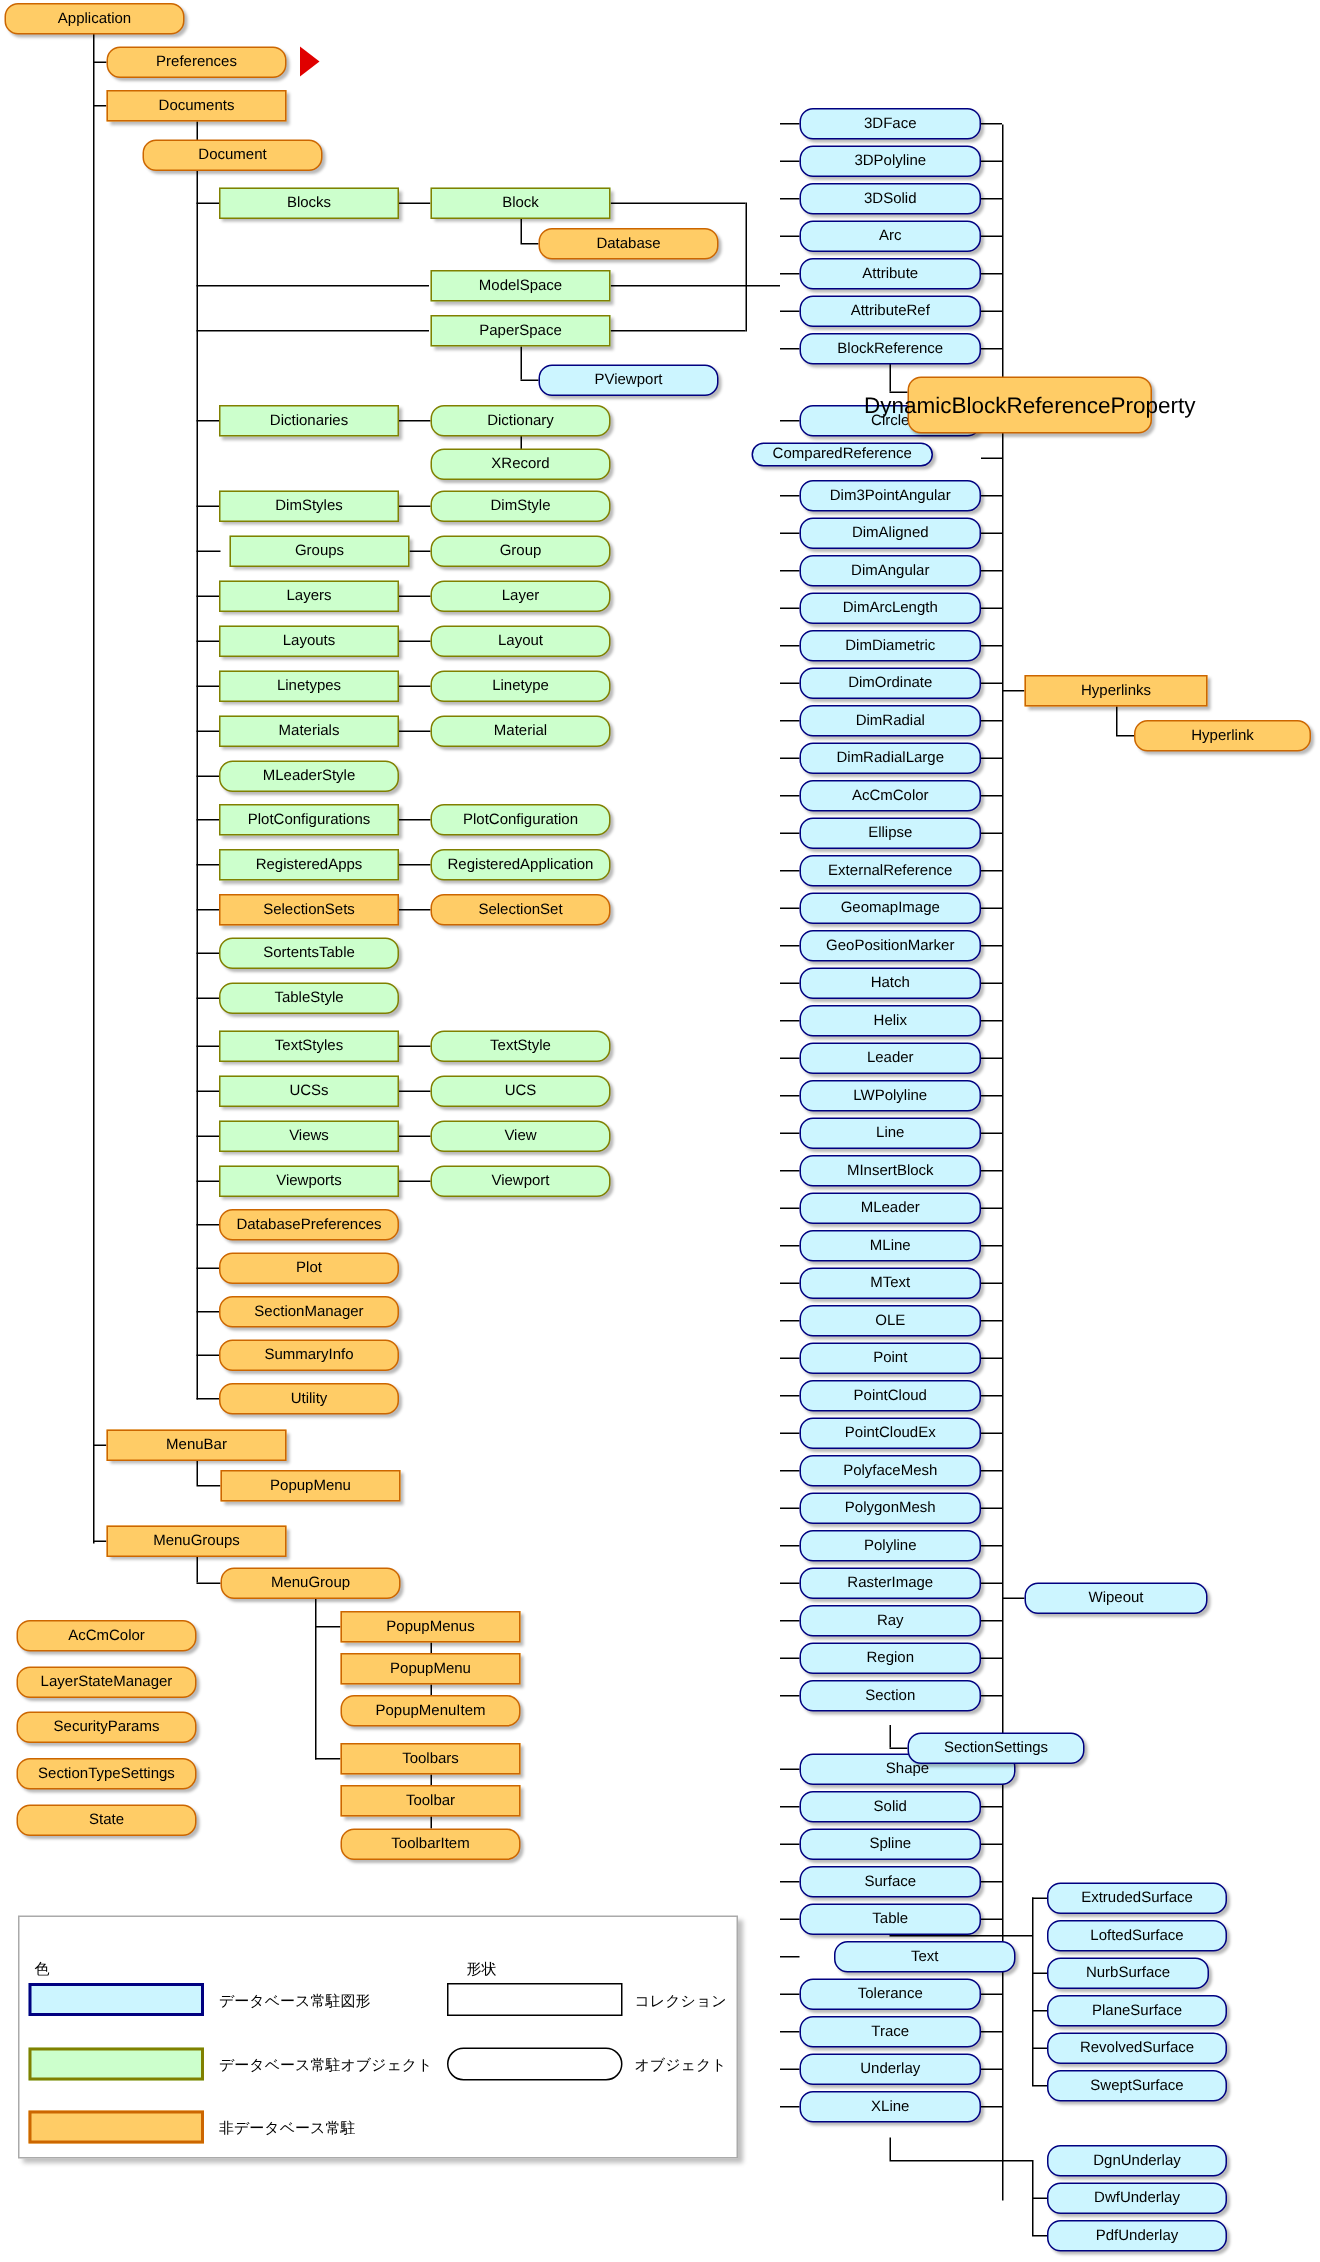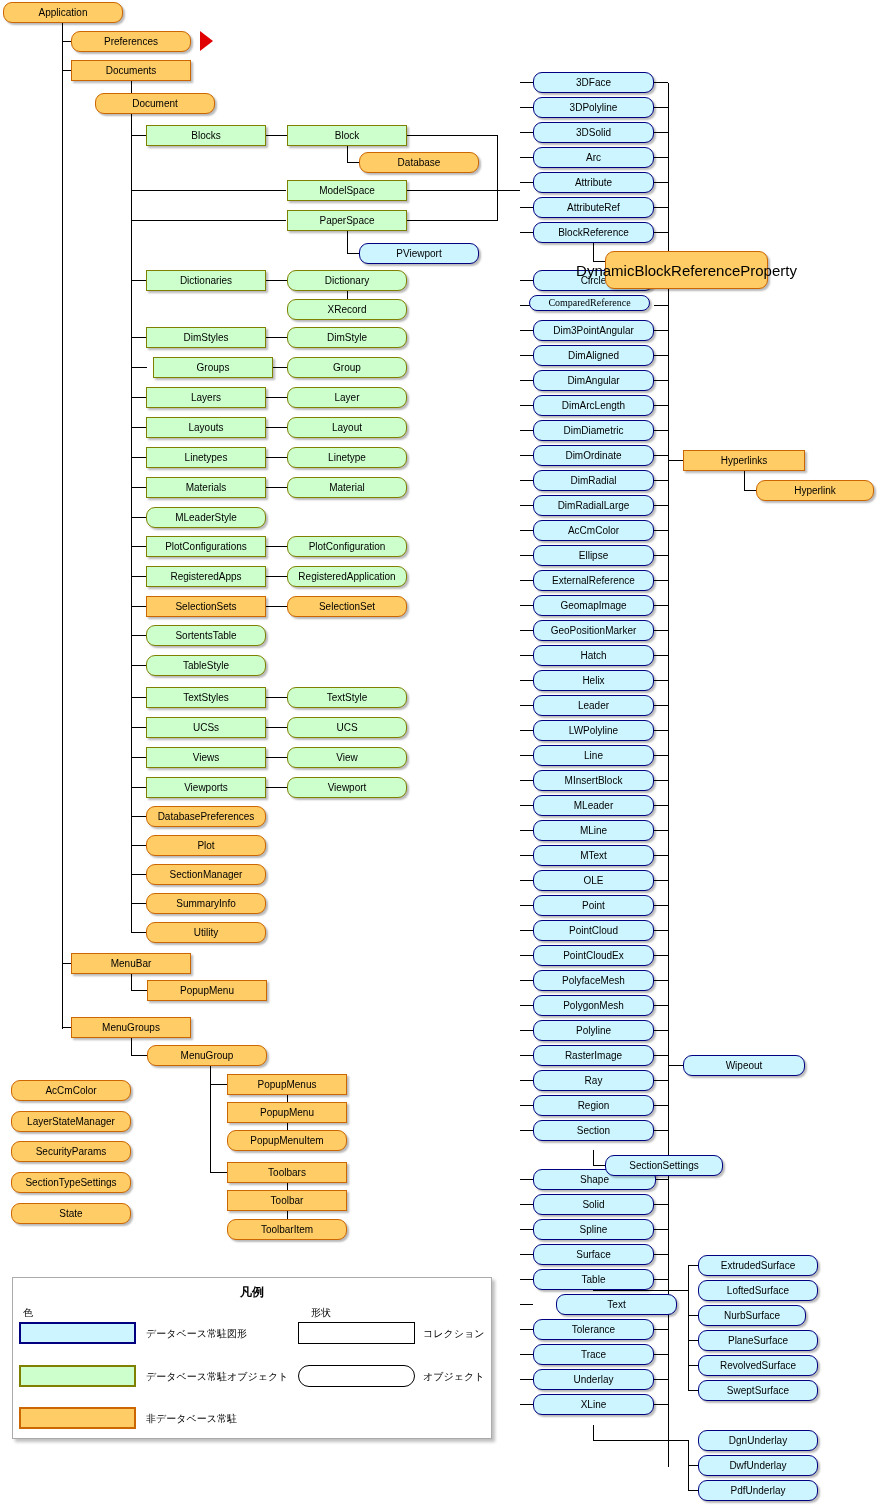--- a/index.html
+++ b/index.html
@@ -403,21 +403,21 @@
       <div class="node c-blue s-obj" style="left: 533px; top: 222px; width: 121px; height: 21px;">
         <span class="lbl">BlockReference</span>
       </div>
       <div class="line h" style="left: 520px; top: 280px; width: 13px;"></div>
       <div class="line h" style="left: 654px; top: 280px; width: 14px;"></div>
       <div class="node c-blue s-obj" style="left: 533px; top: 270px; width: 121px; height: 21px;">
         <span class="lbl">Circle</span>
       </div>
       <div class="line h" style="left: 520px; top: 305px; width: 13px;"></div>
       <div class="line h" style="left: 654px; top: 305px; width: 14px;"></div>
-      <div class="node c-blue s-obj" style="left: 529px; top: 295px; width: 121px; height: 16px; font-family: Liberation Serif, serif;">
+      <div class="node c-blue s-obj" style="left: 501px; top: 295px; width: 121px; height: 16px;">
         <span class="lbl">ComparedReference</span>
       </div>
       <div class="line h" style="left: 520px; top: 330px; width: 13px;"></div>
       <div class="line h" style="left: 654px; top: 330px; width: 14px;"></div>
       <div class="node c-blue s-obj" style="left: 533px; top: 320px; width: 121px; height: 21px;">
         <span class="lbl">Dim3PointAngular</span>
       </div>
       <div class="line h" style="left: 520px; top: 355px; width: 13px;"></div>
       <div class="line h" style="left: 654px; top: 355px; width: 14px;"></div>
       <div class="node c-blue s-obj" style="left: 533px; top: 345px; width: 121px; height: 21px;">
@@ -573,21 +573,21 @@
       <div class="node c-blue s-obj" style="left: 533px; top: 1095px; width: 121px; height: 21px;">
         <span class="lbl">Region</span>
       </div>
       <div class="line h" style="left: 520px; top: 1130px; width: 13px;"></div>
       <div class="line h" style="left: 654px; top: 1130px; width: 14px;"></div>
       <div class="node c-blue s-obj" style="left: 533px; top: 1120px; width: 121px; height: 21px;">
         <span class="lbl">Section</span>
       </div>
       <div class="line h" style="left: 520px; top: 1179px; width: 13px;"></div>
       <div class="line h" style="left: 654px; top: 1179px; width: 14px;"></div>
-      <div class="node c-blue s-obj" style="left: 533px; top: 1169px; width: 123px; height: 21px;">
+      <div class="node c-blue s-obj" style="left: 533px; top: 1169px; width: 144px; height: 21px;">
         <span class="lbl">Shape</span>
       </div>
       <div class="line h" style="left: 520px; top: 1204px; width: 13px;"></div>
       <div class="line h" style="left: 654px; top: 1204px; width: 14px;"></div>
       <div class="node c-blue s-obj" style="left: 533px; top: 1194px; width: 121px; height: 21px;">
         <span class="lbl">Solid</span>
       </div>
       <div class="line h" style="left: 520px; top: 1229px; width: 13px;"></div>
       <div class="line h" style="left: 654px; top: 1229px; width: 14px;"></div>
       <div class="node c-blue s-obj" style="left: 533px; top: 1219px; width: 121px; height: 21px;">
@@ -669,21 +669,20 @@
       <span class="lbl">DgnUnderlay</span>
     </div>
   <div class="node c-blue s-obj" style="left:698px;top:1455px;width:120px;height:21px;">
       <span class="lbl">DwfUnderlay</span>
     </div>
   <div class="node c-blue s-obj" style="left:698px;top:1480px;width:120px;height:21px;">
       <span class="lbl">PdfUnderlay</span>
     </div>
 
   <div id="legend">
-    <div class="title">凡例</div>
     <div class="lg-head" style="left:10px;top:28px;">色</div>
     <div class="lg-head" style="left:298px;top:28px;">形状</div>
 
     <div class="sw sw-blue" style="left:6px;top:44px;"></div>
     <div class="sw sw-green" style="left:6px;top:87px;"></div>
     <div class="sw sw-orange" style="left:6px;top:129px;"></div>
 
     <div class="lg-txt" style="left:133px;top:49px;">データベース常駐図形</div>
     <div class="lg-txt" style="left:133px;top:92px;">データベース常駐オブジェクト</div>
     <div class="lg-txt" style="left:133px;top:134px;">非データベース常駐</div>

